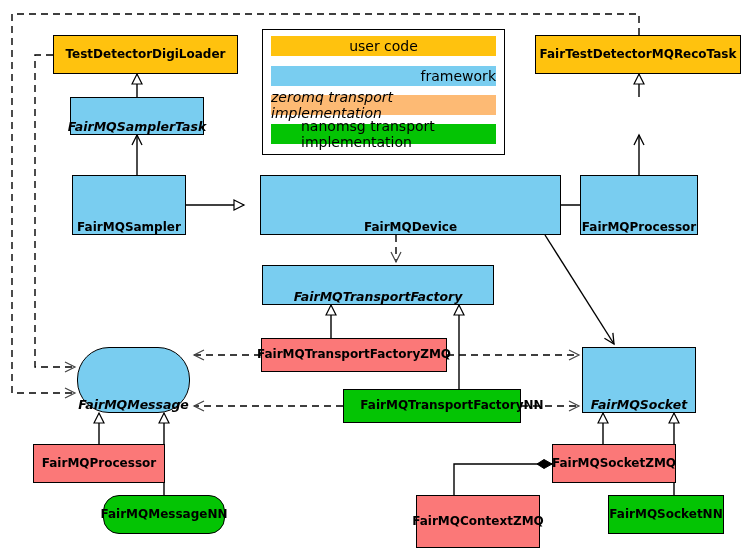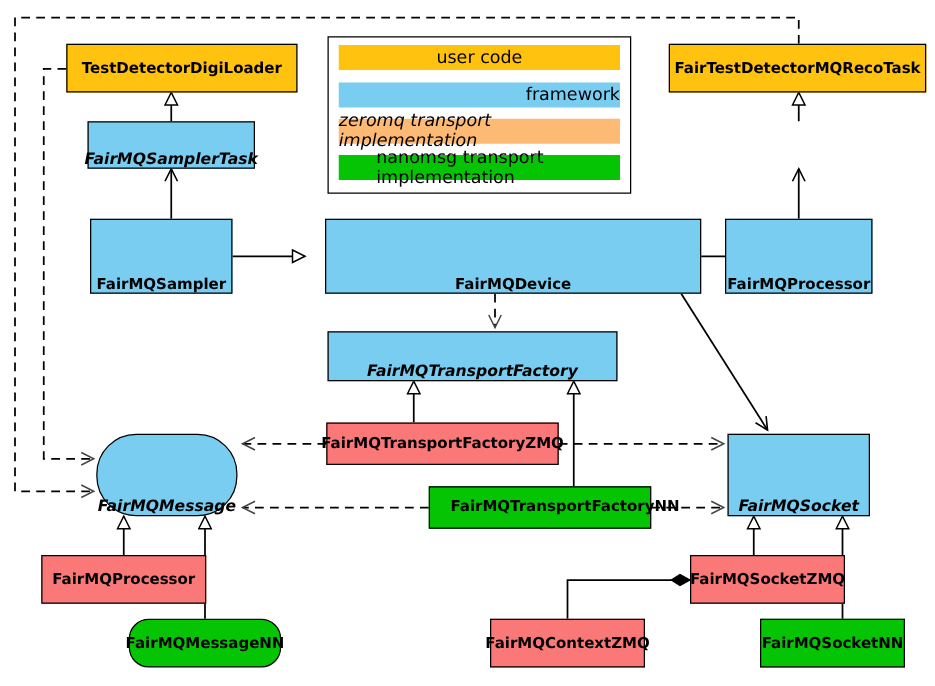--- a/index.html
+++ b/index.html
@@ -160,21 +160,21 @@
   </div>
 
   <div class="node nn" style="left:103px;top:495px;width:122px;height:39px;border-radius:16px;">
     <span class="bold">FairMQMessageNN</span>
   </div>
 
   <div class="node zmq" style="left:552px;top:444px;width:124px;height:39px;">
     <span class="bold">FairMQSocketZMQ</span>
   </div>
 
-  <div class="node zmq" style="left:392px;top:495px;width:124px;height:39px;">
+  <div class="node zmq" style="left:416px;top:495px;width:124px;height:53px;">
     <span class="bold">FairMQContextZMQ</span>
   </div>
 
   <div class="node nn" style="left:608px;top:495px;width:116px;height:39px;">
     <span class="bold">FairMQSocketNN</span>
   </div>
 
 </div>
 
 </body></html>

